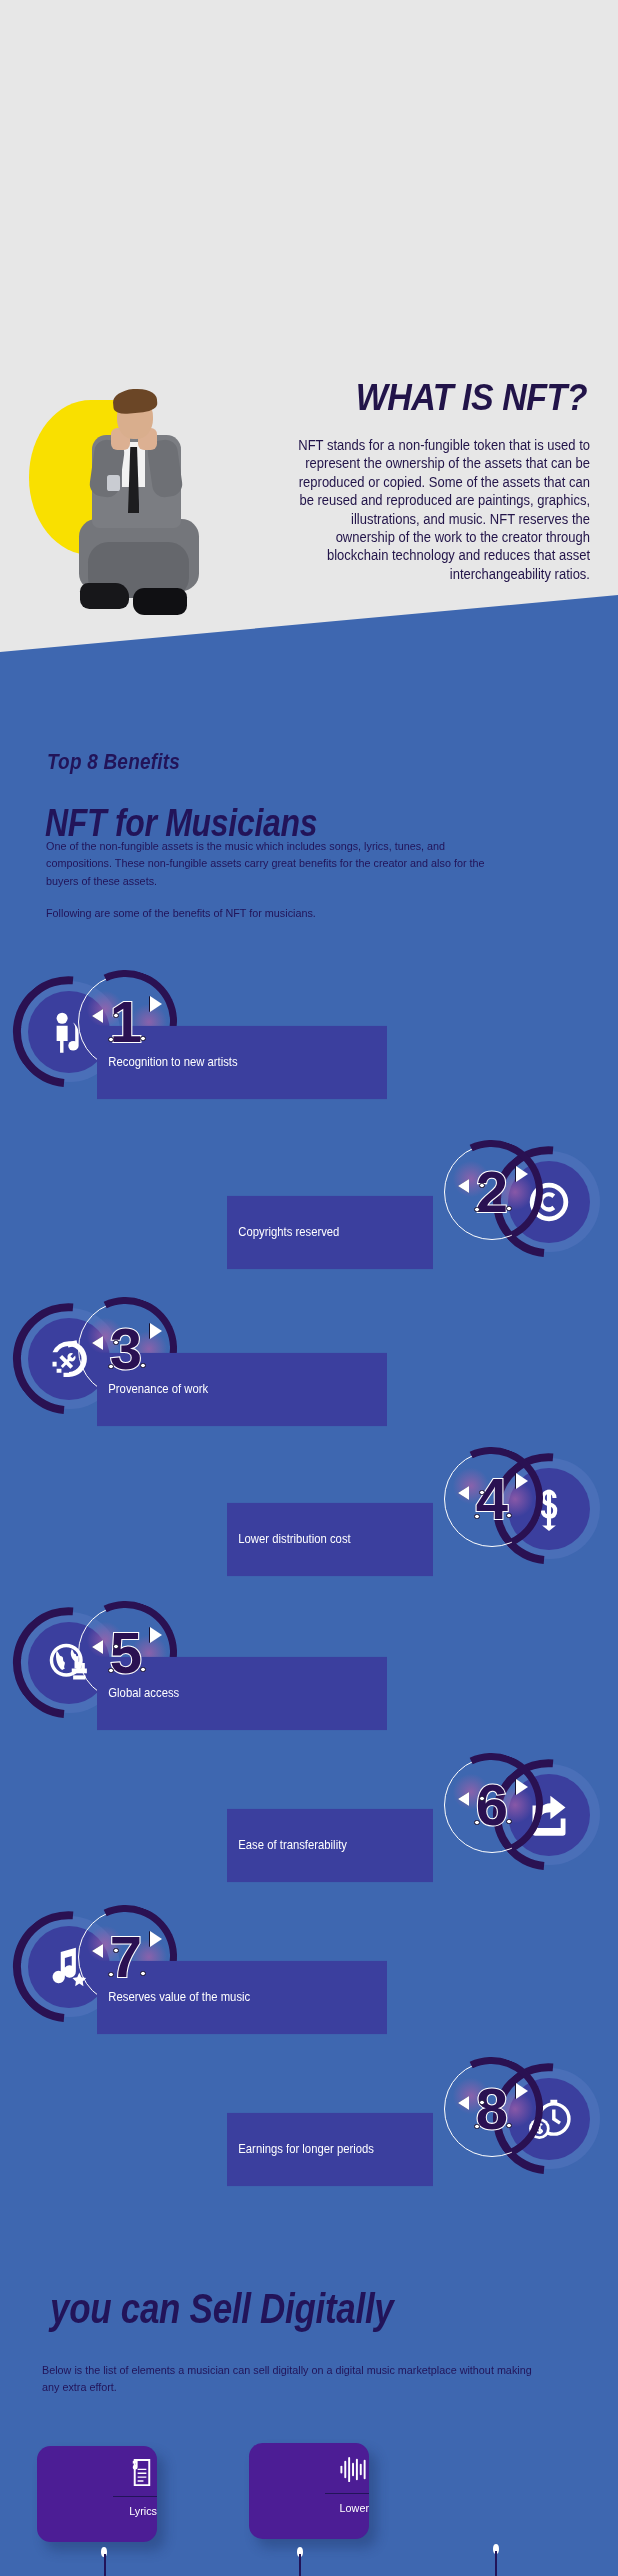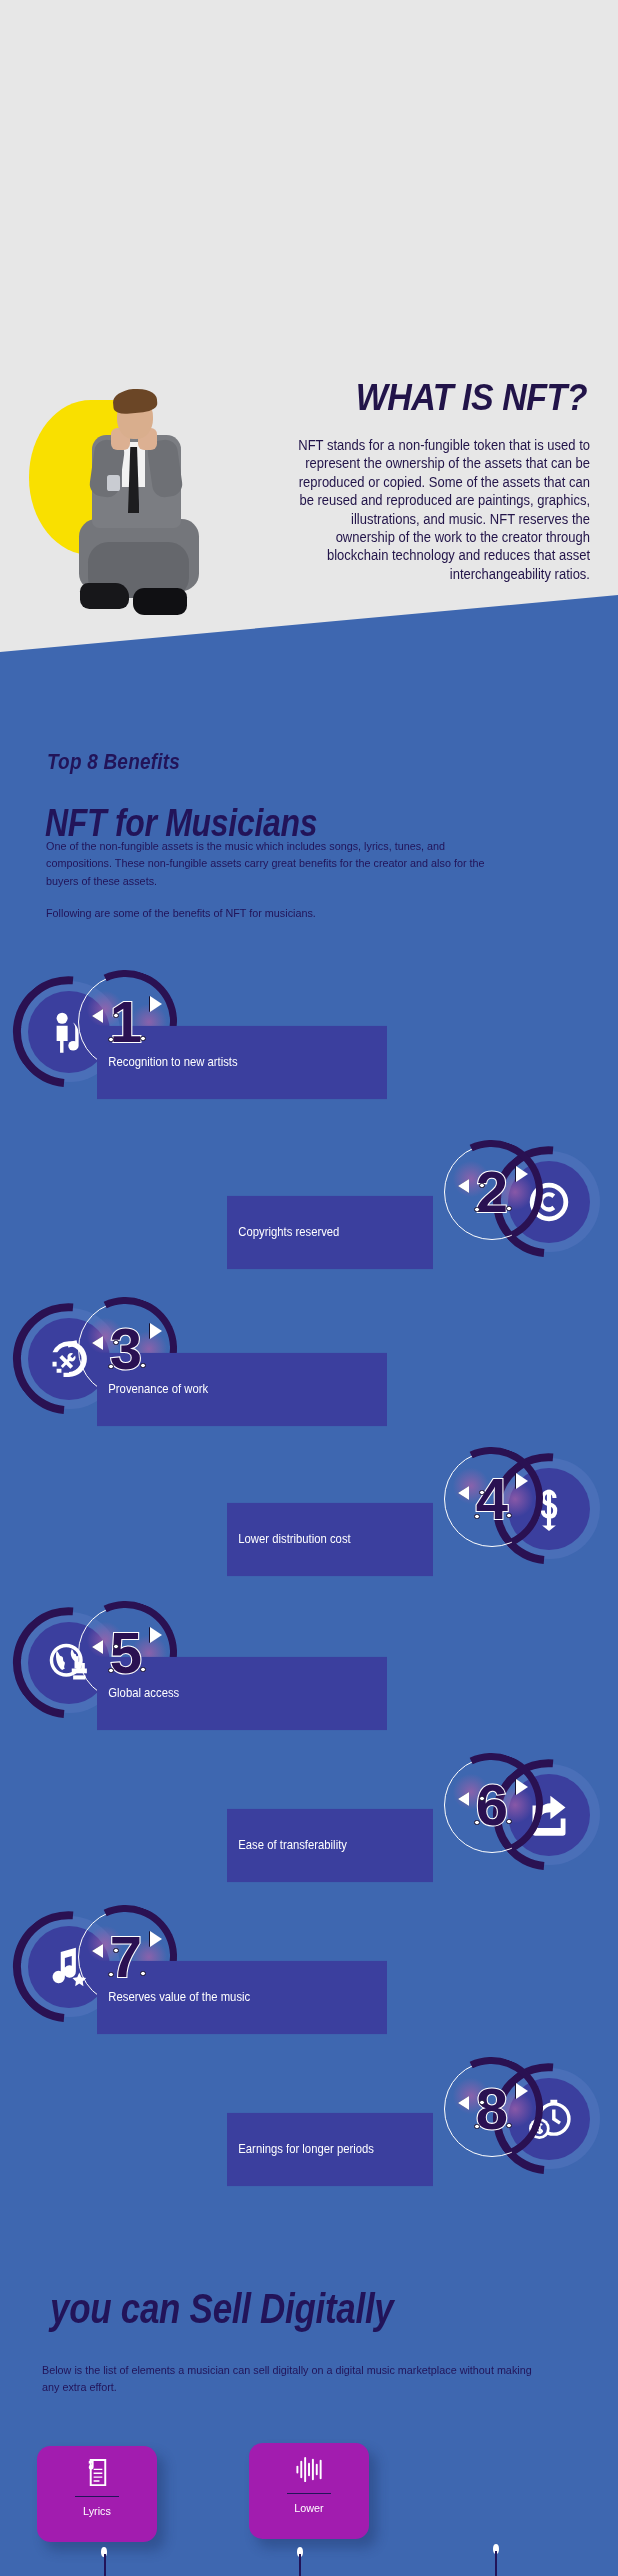--- a/index.html
+++ b/index.html
@@ -197,23 +197,23 @@
     font-family:"Liberation Sans Narrow","Liberation Sans",sans-serif;
     font-size:11.3px; line-height:1.35;
     display:flex; align-items:center;
     padding:0 11.3px;
     transform:scaleY(1.06);
   }
 
   
   .card {
     position:absolute; width:120px; height:96px;
-    background:#a21caf; border-radius:13.4px;
+    background:#4c1d95; border-radius:13.4px;
     box-shadow: 7.2px 8.2px 11.3px rgba(20,35,80,.30), 0 0 0 0 rgba(0,0,0,0);
-    display:flex; flex-direction:column; align-items:center;
+    display:flex; flex-direction:column; align-items:flex-end;
   }
   .card svg { width:31px; height:31px; fill:#fff; margin-top:11.3px; }
   .card .rule { width:44px; height:1px; background:#221459; margin:8.2px 0 0 0; }
   .card .cname {
     margin-top:7.2px; color:#fff;
     font-family:"Liberation Sans Narrow","Liberation Sans",sans-serif;
     font-size:10.8px; transform:scaleY(1.06);
   }
   .node { position:absolute; width:6.2px; height:10.3px; border-radius:50%; background:#fff; }
   .conn { position:absolute; background:#221459; }

